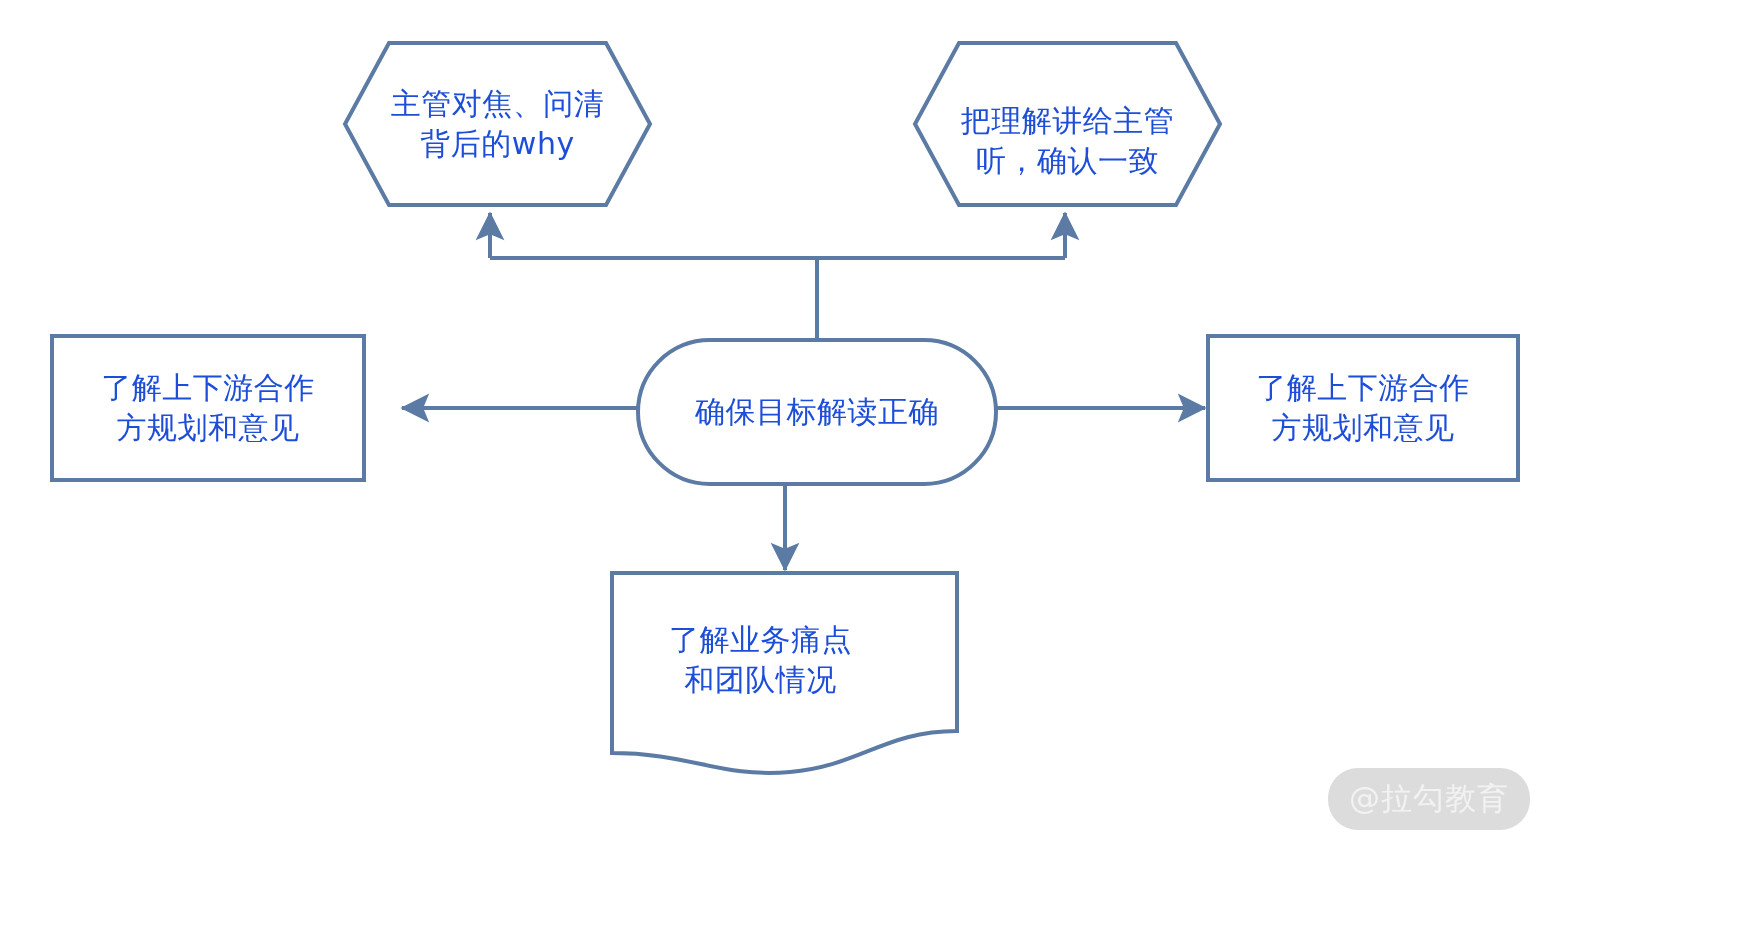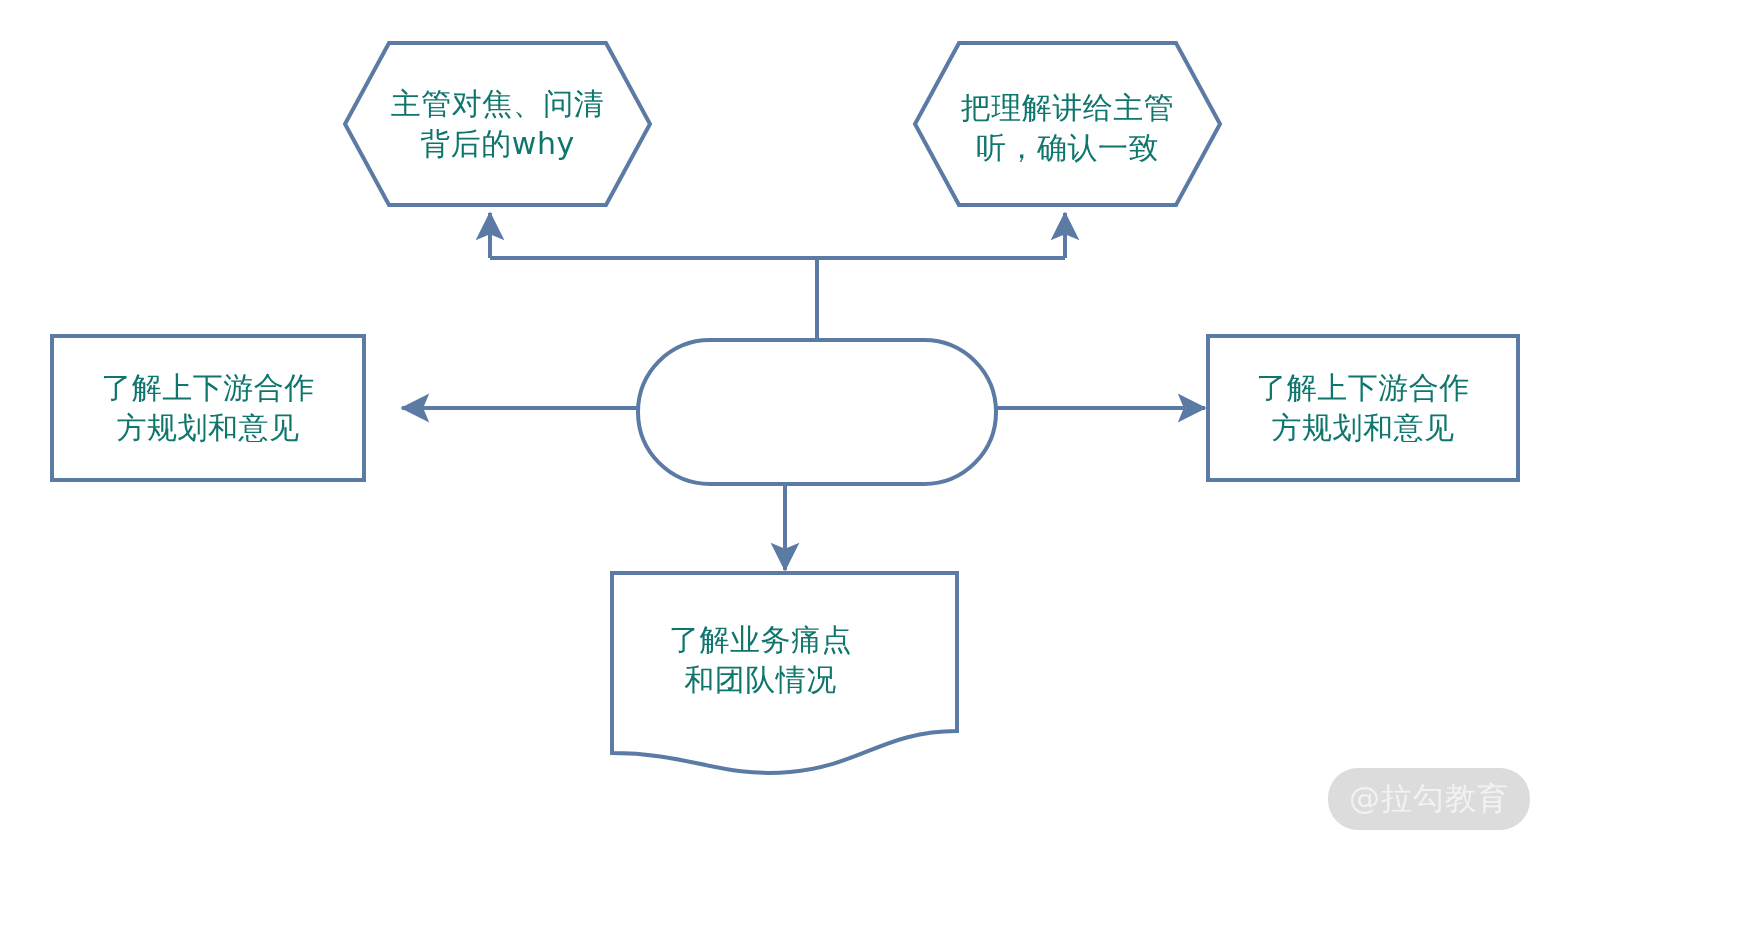--- a/index.html
+++ b/index.html
@@ -24,21 +24,21 @@
     top: 0;
     width: 1750px;
     height: 949px;
   }
   .node-label {
     position: absolute;
     display: flex;
     align-items: center;
     justify-content: center;
     text-align: center;
-    color: #0f766e;
+    color: #1d4ed8;
     font-size: 30px;
     line-height: 1.35;
     letter-spacing: 0.5px;
     white-space: pre-line;
     pointer-events: none;
   }
   .watermark {
     position: absolute;
     display: flex;
     align-items: center;
@@ -87,25 +87,26 @@
       <rect x="52" y="336" width="312" height="144" fill="#ffffff"></rect>
 
       <rect x="1208" y="336" width="310" height="144" fill="#ffffff"></rect>
 
       <path d="M 612,573 L 957,573 L 957,731
                C 885,731 860,766 790,772
                C 720,778 690,753 612,753 Z" fill="#ffffff"></path>
     </g>
   </svg>
 
+  <div class="node-label" style="left:638px; top:340px; width:358px; height:144px;">确保目标解读正确</div>
 
   <div class="node-label" style="left:345px; top:43px; width:305px; height:162px;">主管对焦、问清
 背后的why</div>
 
-  <div class="node-label" style="left:915px; top:47px; width:305px; height:162px;text-align:center;">把理解讲给主管
+  <div class="node-label" style="left:915px; top:60px; width:305px; height:162px;text-align:center;">把理解讲给主管
 听，确认一致</div>
 
   <div class="node-label" style="left:52px; top:336px; width:312px; height:144px;">了解上下游合作
 方规划和意见</div>
 
   <div class="node-label" style="left:1208px; top:336px; width:310px; height:144px;">了解上下游合作
 方规划和意见</div>
 
   <div class="node-label" style="left:588px; top:585px; width:345px; height:150px;">了解业务痛点
 和团队情况</div>

